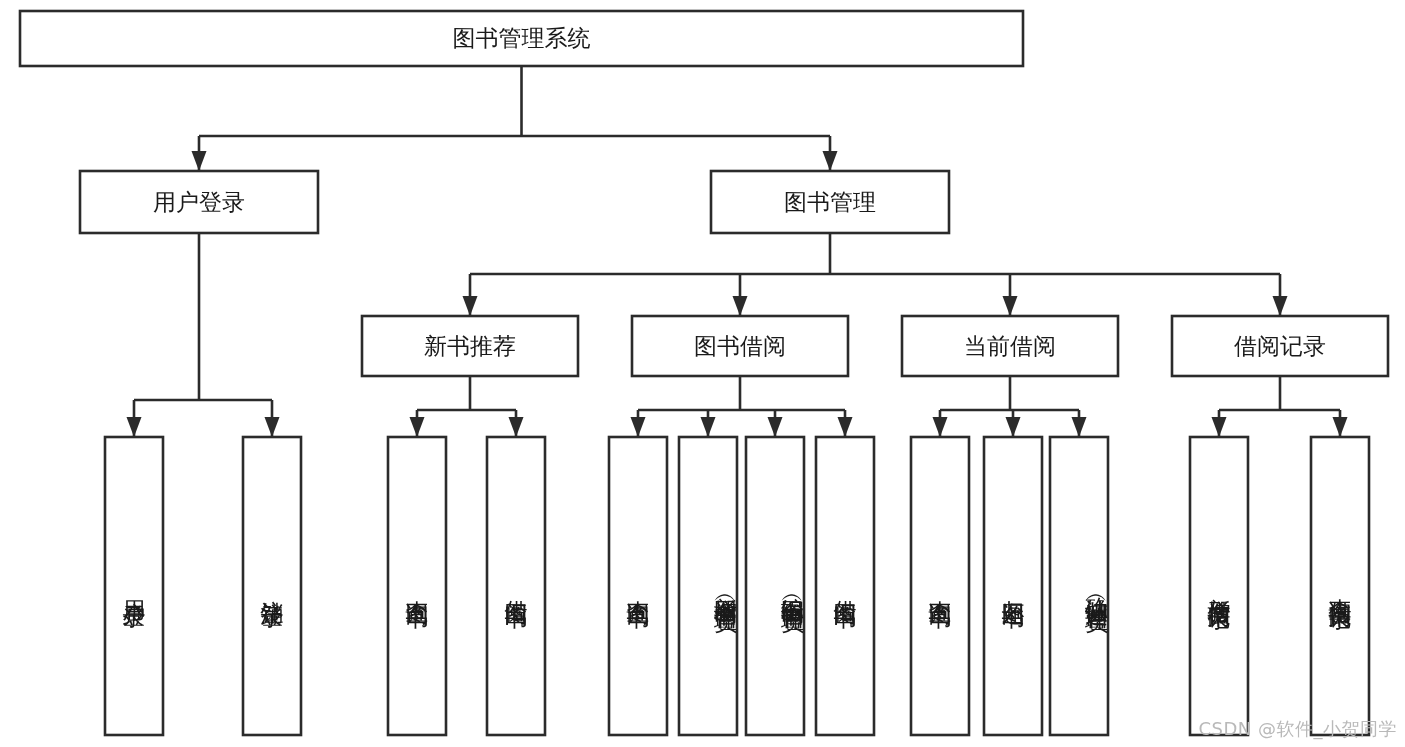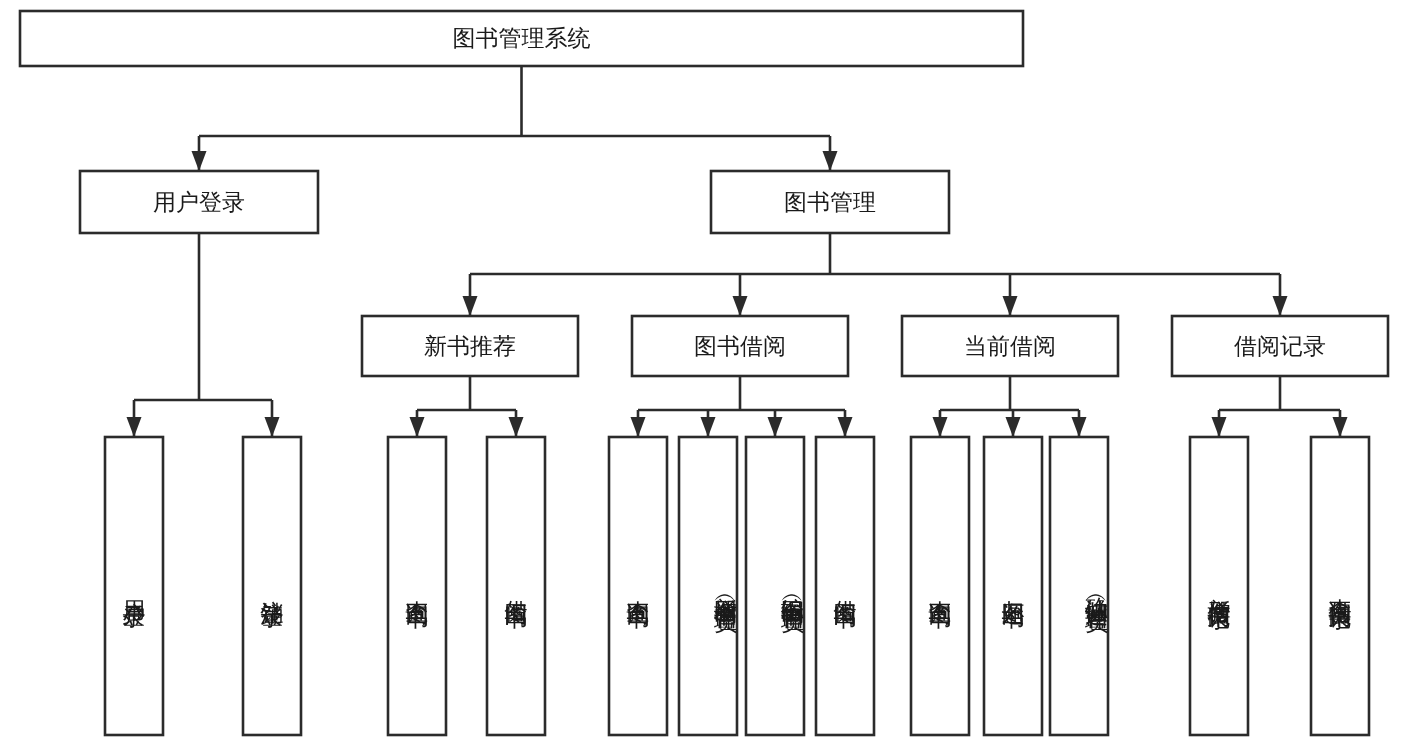--- a/index.html
+++ b/index.html
@@ -176,14 +176,15 @@
       <div class="leaf-label" style="left: 679px; top: 447px; width: 58px; height: 282px;">新增图书（管理员）</div>
       <div class="leaf-label" style="left: 746px; top: 447px; width: 58px; height: 282px;">编辑图书（管理员）</div>
       <div class="leaf-label centered" style="left: 816px; top: 437px; width: 58px; height: 298px;">借阅图书</div>
       <div class="leaf-label centered" style="left: 911px; top: 437px; width: 58px; height: 298px;">查询图书</div>
       <div class="leaf-label centered" style="left: 984px; top: 437px; width: 58px; height: 298px;">归还图书</div>
       <div class="leaf-label" style="left: 1050px; top: 447px; width: 58px; height: 282px;">确认归还（管理员）</div>
       <div class="leaf-label centered" style="left: 1190px; top: 437px; width: 58px; height: 298px;">新增借阅记录</div>
       <div class="leaf-label centered" style="left: 1311px; top: 437px; width: 58px; height: 298px;">查询借阅记录</div>
     </div>
 
+  <div class="watermark">CSDN @软件_小贺同学</div>
 
 </div>
 
 </body></html>

